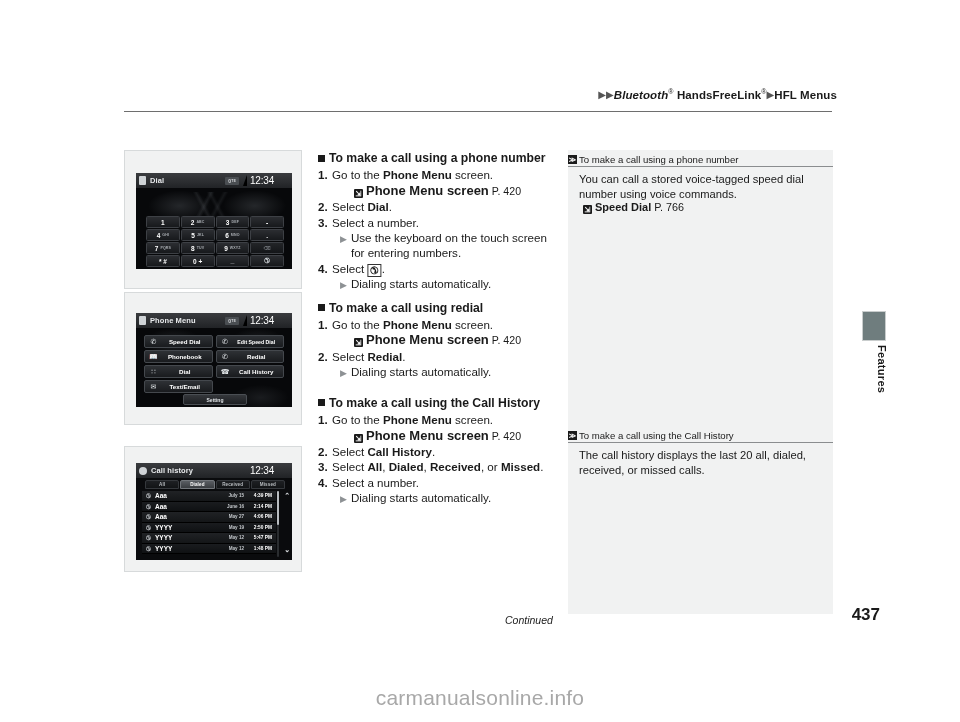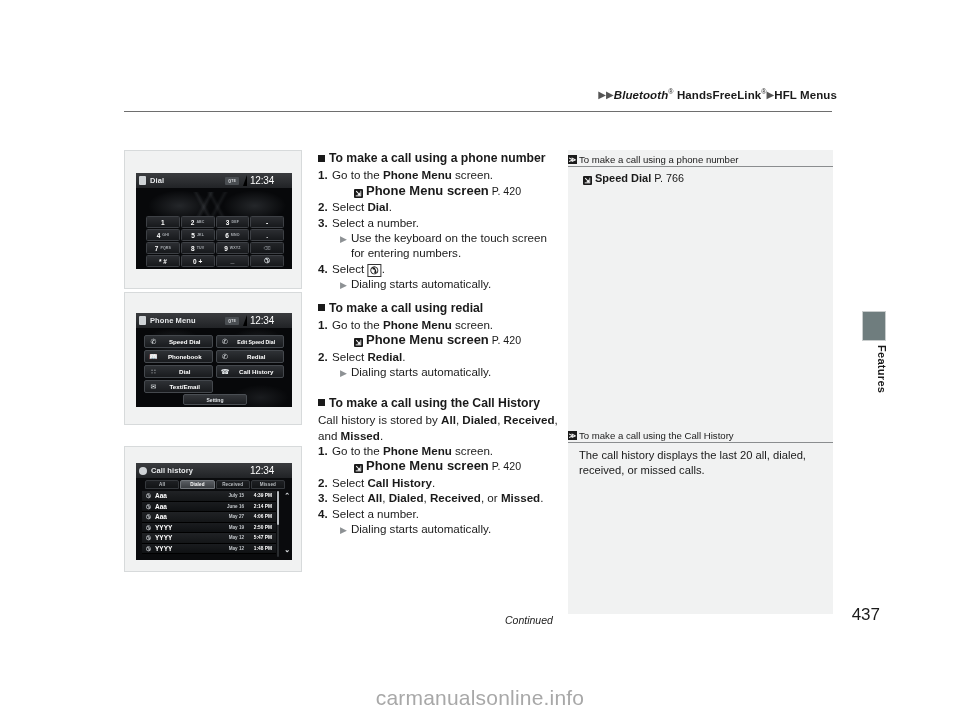--- a/index.html
+++ b/index.html
@@ -494,21 +494,21 @@
     font-size: 10.5px;
     font-style: italic;
     color: #1a1a1a;
     text-align: right;
   }
   #pagenum {
     position: absolute;
     right: 80px;
     top: 605px;
     font-size: 17px;
-    font-weight: normal;
+    font-weight: bold;
     color: #1a1a1a;
   }
   #watermark {
     position: absolute;
     left: 0; right: 0;
     top: 686px;
     text-align: center;
     font-size: 21px;
     color: #a8a8a8;
     letter-spacing: 0.2px;
@@ -761,21 +761,20 @@
   </div>
   <div class="sub">
       <span class="tri">▶</span>
       <span class="subtxt">Dialing starts automatically.</span>
     </div>
 
   <div class="gap-lg"></div>
 
   <div class="sec-head"><span class="sq"></span><span>To make a call using the Call History</span></div>
 
-  <div><span>Call history is stored by </span><b>All</b><span>, </span><b>Dialed</b><span>, </span><b>Received</b><span>, and </span><b>Missed</b><span>.</span></div>
 
   <div class="step">
     <span class="num">1.</span>
     <span class="txt"><span>Go to the </span><b>Phone Menu</b><span> screen.</span></span>
   </div>
   <div class="ref"><span class="refico">⇲</span><b>Phone Menu screen</b> <span>P. 420</span></div>
 
   <div class="step">
     <span class="num">2.</span>
     <span class="txt"><span>Select </span><b>Call History</b><span>.</span></span>
@@ -797,20 +796,21 @@
 
 </div>
 
 <div id="note-col">
 
   <div class="note" id="note1">
     <div class="note-head">
         <span class="nico">≫</span>
         <span>To make a call using a phone number</span>
       </div>
+    <div class="note-body">You can call a stored voice-tagged speed dial number using voice commands.</div>
     <div class="note-ref"><span class="refico">⇲</span><b>Speed Dial</b> <span>P. 766</span></div>
   </div>
 
   <div class="note" id="note2">
     <div class="note-head">
         <span class="nico">≫</span>
         <span>To make a call using the Call History</span>
       </div>
     <div class="note-body">The call history displays the last 20 all, dialed, received, or missed calls.</div>
   </div>

